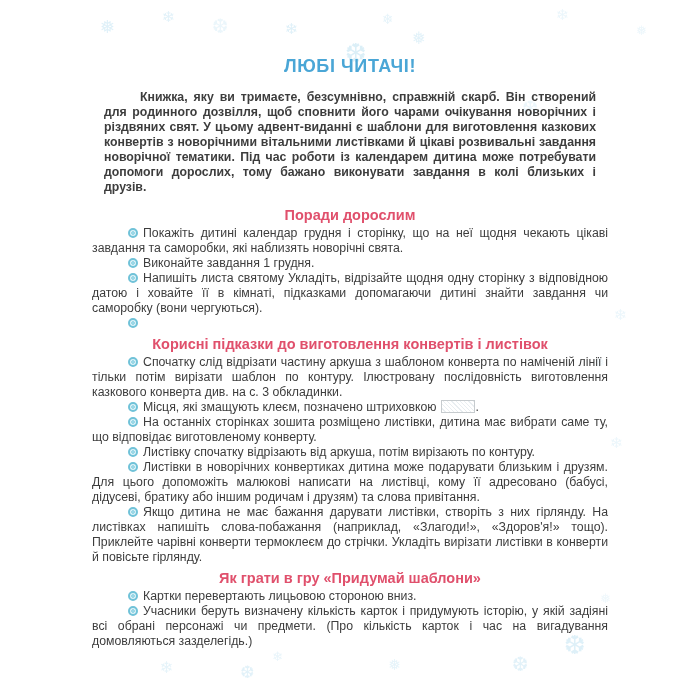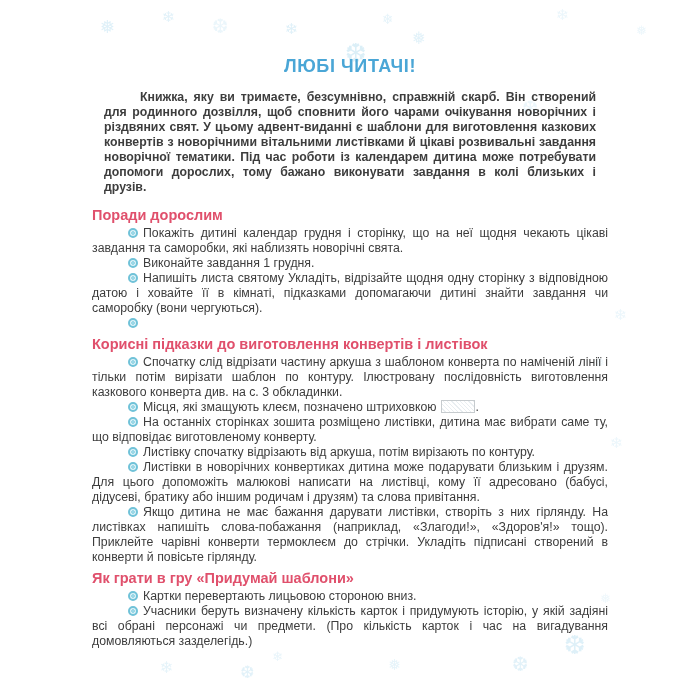--- a/index.html
+++ b/index.html
@@ -9,21 +9,21 @@
   }
   .snow-layer{position:absolute;inset:0;pointer-events:none;}
   .snow{position:absolute;font-family:"DejaVu Sans",sans-serif;color:var(--snowflake,#bfe2f2);line-height:1;}
   .page{position:absolute;left:92px;top:56px;width:516px;}
   .title{
     margin:0 0 13px 0;text-align:center;font-size:18px;font-weight:bold;
     letter-spacing:0.6px;color:var(--title_blue,#4aa6d6);
   }
   .intro{margin:12px;font-size:12.3px;line-height:15px;text-align:justify;text-indent:36px;font-weight:bold;}
   .sec-heading{
-    margin:5px 0 3px 0;text-align:left;font-size:14.5px;font-weight:bold;
+    margin:5px 0 3px 0;text-align:center;font-size:14.5px;font-weight:bold;
     color:var(--heading_rose,#e0506c);
   }
   .bullet{margin:0;font-size:12.3px;line-height:15px;text-align:justify;text-indent:36px;}
   .bicon{
     display:inline-block;width:10px;height:10px;border-radius:50%;box-sizing:border-box;
     border:2px solid var(--bullet_ring,#70c2d8);
     background:radial-gradient(circle,var(--bullet_dot,#9bd7e6) 0 2px,var(--bullet_fill,#dff3f8) 2px);
     margin-right:5px;vertical-align:-1px;
   }
   .hatchbox{
@@ -72,21 +72,21 @@
     <p class="bullet"><span class="bicon"></span></p>
   </div>
 
   <div>
     <h2 class="sec-heading">Корисні підказки до виготовлення конвертів і листівок</h2>
     <p class="bullet"><span class="bicon"></span><span>Спочатку слід відрізати частину аркуша з шаблоном конверта по наміченій лінії і тільки потім вирізати шаблон по контуру. Ілюстровану послідовність виготовлення казкового конверта див. на с. 3 обкладинки.</span></p>
     <p class="bullet"><span class="bicon"></span><span>Місця, які змащують клеєм, позначено штриховкою</span><span class="hatchbox"></span><span>.</span></p>
     <p class="bullet"><span class="bicon"></span><span>На останніх сторінках зошита розміщено листівки, дитина має вибрати саме ту, що відповідає виготовленому конверту.</span></p>
     <p class="bullet"><span class="bicon"></span><span>Листівку спочатку відрізають від аркуша, потім вирізають по контуру.</span></p>
     <p class="bullet"><span class="bicon"></span><span>Листівки в новорічних конвертиках дитина може подарувати близьким і друзям. Для цього допоможіть малюкові написати на листівці, кому її адресовано (бабусі, дідусеві, братику або іншим родичам і друзям) та слова привітання.</span></p>
-    <p class="bullet"><span class="bicon"></span><span>Якщо дитина не має бажання дарувати листівки, створіть з них гірлянду. На листівках напишіть слова-побажання (наприклад, «Злагоди!», «Здоров'я!» тощо). Приклейте чарівні конверти термоклеєм до стрічки. Укладіть підписані створений в конверти й повісьте гірлянду.</span></p>
+    <p class="bullet"><span class="bicon"></span><span>Якщо дитина не має бажання дарувати листівки, створіть з них гірлянду. На листівках напишіть слова-побажання (наприклад, «Злагоди!», «Здоров'я!» тощо). Приклейте чарівні конверти термоклеєм до стрічки. Укладіть вирізати листівки в конверти й повісьте гірлянду.</span></p>
   </div>
 
   <div>
     <h2 class="sec-heading">Як грати в гру «Придумай шаблони»</h2>
     <p class="bullet"><span class="bicon"></span><span>Картки перевертають лицьовою стороною вниз.</span></p>
     <p class="bullet"><span class="bicon"></span><span>Учасники беруть визначену кількість карток і придумують історію, у якій задіяні всі обрані персонажі чи предмети. (Про кількість карток і час на вигадування домовляються зазделегідь.)</span></p>
   </div>
 
 </div>
 

